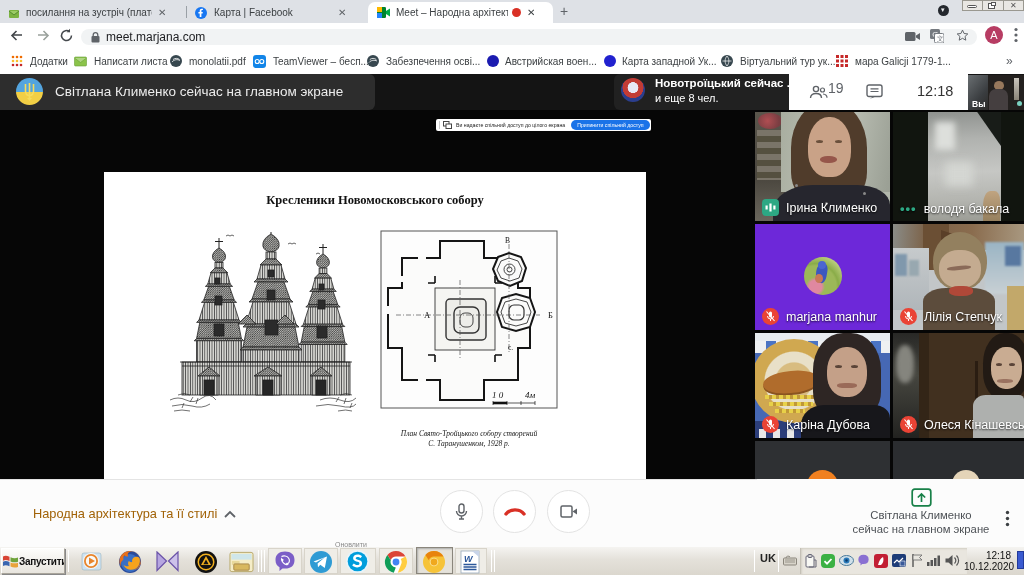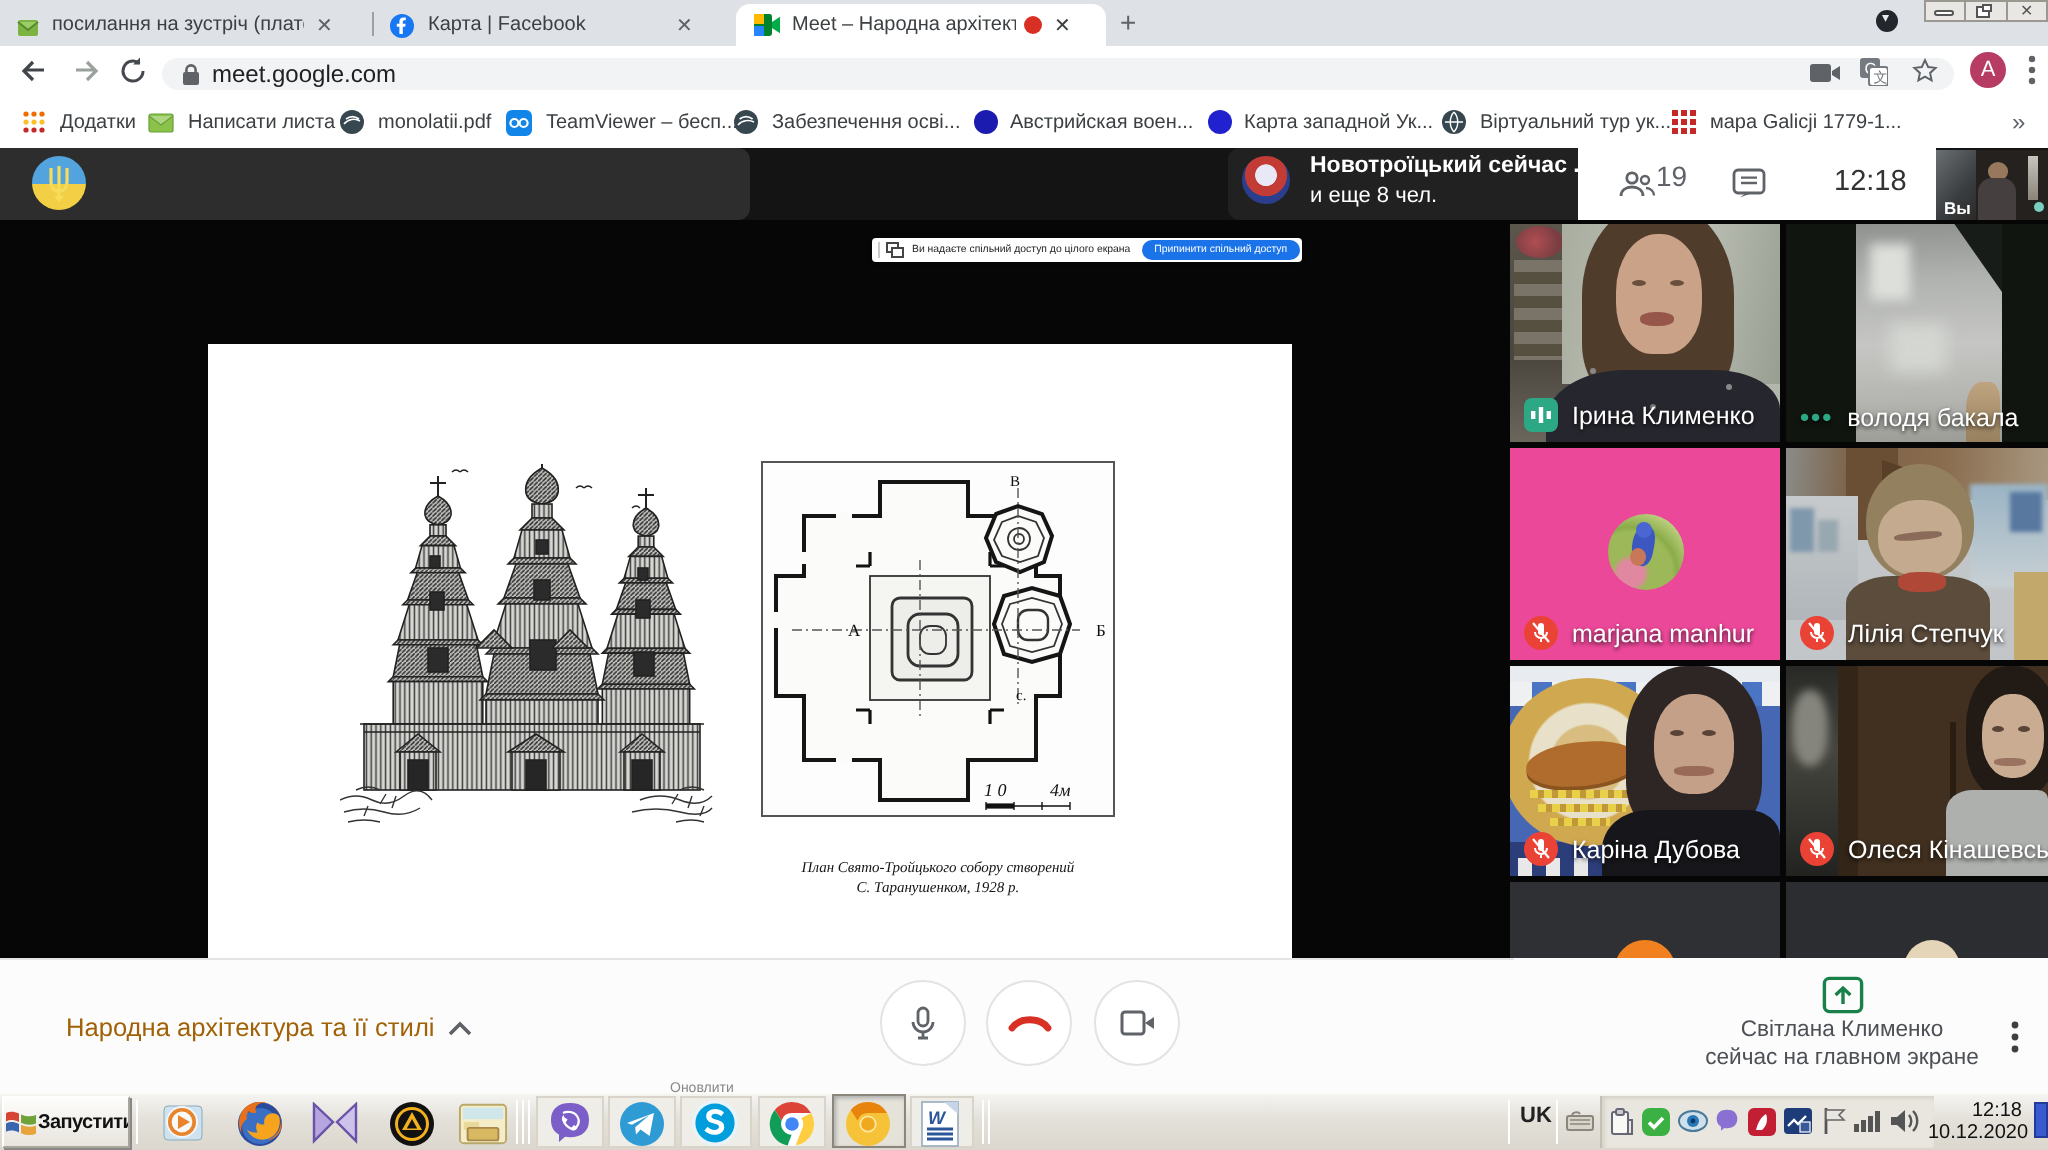--- a/index.html
+++ b/index.html
@@ -94,21 +94,21 @@
       </svg>
   <svg class="abs" style="left:59px;top:5px" width="15" height="15" viewBox="0 0 15 15">
         <path d="M12.5 7.5a5 5 0 1 1-1.8-3.8" stroke="#45494d" stroke-width="1.5" fill="none"></path>
         <path d="M11 0.8v3.4H7.6z" fill="#45494d"></path>
       </svg>
   <div id="pill"></div>
   <svg class="abs" style="left:91px;top:9px" width="9" height="11" viewBox="0 0 9 11">
         <rect x="0.5" y="4" width="8" height="6.5" rx="1" fill="#5f6368"></rect>
         <path d="M2.2 4V3a2.3 2.3 0 0 1 4.6 0v1" stroke="#5f6368" stroke-width="1.3" fill="none"></path>
       </svg>
-  <div class="abs" style="left:106px;top:7px;font-size:12px;color:#202124">meet.google.com</div>
+  <div class="abs" style="left:106px;top:7px;font-size:12px;color:#202124">meet.marjana.com</div>
   <svg class="abs" style="left:905px;top:8px" width="16" height="11" viewBox="0 0 16 11">
         <rect x="0" y="1" width="10.5" height="9" rx="1.5" fill="#5f6368"></rect>
         <path d="M11 4.5L15 2v7l-4-2.5z" fill="#5f6368"></path>
       </svg>
   <svg class="abs" style="left:930px;top:6px" width="14" height="14" viewBox="0 0 14 14">
         <rect x="0" y="0" width="10" height="10" rx="1.5" fill="#757a80"></rect>
         <text x="2.2" y="8" font-size="8" fill="#fff">G</text>
         <rect x="4.5" y="4.5" width="9.5" height="9.5" rx="1.5" fill="#fff" stroke="#757a80"></rect>
         <text x="6.8" y="12" font-size="7" fill="#757a80">文</text>
       </svg>
@@ -202,20 +202,21 @@
           <g fill="none" stroke="#f7dc5c" stroke-width="1.6">
             <path d="M9.5 6v7q0 4.5 4 4.5t4-4.5V6"></path>
             <path d="M13.5 5v15"></path>
           </g>
           <path d="M11 20h5l-2.5 3z" fill="#f7dc5c"></path>
           <g fill="none" stroke="#e8b93a" stroke-width="1">
             <path d="M9.5 15v.1M17.5 15v.1"></path>
           </g>
         </svg>
   </div>
+  <div class="abs" style="left:55px;top:10px;color:#ececec;font-size:13.5px">Світлана Клименко сейчас на главном экране</div>
 
   <div class="abs" style="left:621px;top:4px;width:24px;height:24px;border-radius:50%;background:radial-gradient(circle at 50% 40%,#e8e8f6 0 28%,#c23b35 30% 55%,#2b3e8e 57% 100%)"></div>
   <div class="abs" style="left:655px;top:3px;color:#fff;font-size:11.5px;font-weight:bold">Новотроїцький сейчас ...</div>
   <div class="abs" style="left:655px;top:18px;color:#fff;font-size:11px">и еще 8 чел.</div>
   <div class="abs" style="left:789px;top:0;width:179px;height:36px;background:#fff"></div>
   <svg class="abs" style="left:808px;top:10px" width="22" height="16" viewBox="0 0 22 16">
         <circle cx="8" cy="5" r="2.6" fill="none" stroke="#5f6368" stroke-width="1.4"></circle>
         <path d="M2.5 14c0-3 2.5-4.5 5.5-4.5s5.5 1.5 5.5 4.5" fill="none" stroke="#5f6368" stroke-width="1.4"></path>
         <circle cx="14.5" cy="6" r="2" fill="none" stroke="#5f6368" stroke-width="1.2"></circle>
         <path d="M15 10c2.3.2 4 1.6 4 3.8" fill="none" stroke="#5f6368" stroke-width="1.2"></path>
@@ -233,20 +234,21 @@
     <div class="abs" style="left:46px;top:3px;width:5px;height:22px;background:linear-gradient(#c9c5bd,#8a8478)"></div>
     <div class="abs" style="left:26px;top:6px;width:10px;height:9px;border-radius:50% 50% 45% 45%;background:#97785c"></div>
     <div class="abs" style="left:21px;top:14px;width:19px;height:23px;border-radius:7px 7px 0 0;background:#453f40"></div>
     <div class="abs" style="left:4px;bottom:3px;color:#fff;font-size:8.5px;font-weight:bold">Вы</div>
     <div class="abs" style="left:49px;top:26px;width:5px;height:5px;border-radius:50%;background:#7ad0c0"></div>
   </div>
 </div>
 
 <div id="main">
   <div id="doc">
+    <div class="abs" style="left:0;top:21px;width:542px;text-align:center;font-family:'Liberation Serif',serif;font-size:12.5px;font-weight:bold;color:#111">Кресленики Новомосковського собору</div>
     <svg id="engraving" class="abs" style="left:66px;top:60px" width="192" height="185" viewBox="0 0 192 185">
       <defs>
         <pattern id="hv" width="2.4" height="2.4" patternUnits="userSpaceOnUse">
               <rect width="2.4" height="2.4" fill="#d6d6d2"></rect>
               <path d="M1.2 0v2.4" stroke="#3c3c3c" stroke-width=".75"></path>
             </pattern>
         <pattern id="hh" width="2.4" height="2.4" patternUnits="userSpaceOnUse">
               <rect width="2.4" height="2.4" fill="#dadad6"></rect>
               <path d="M0 1.2h2.4" stroke="#4a4a4a" stroke-width=".7"></path>
             </pattern>
@@ -416,21 +418,21 @@
 
   <div class="tile" style="left:893px;top:2px;width:131px;height:109px;background:#11150f">
     <div class="abs" style="left:35px;top:0;width:73px;height:109px;background:linear-gradient(178deg,#8f928f 0%,#b0b2af 25%,#c6c7c4 55%,#b4b5b0 80%,#9a9b94 100%)"></div>
     <div class="abs" style="left:42px;top:10px;width:20px;height:28px;background:#dddfdb;filter:blur(3px)"></div>
     <div class="abs" style="left:52px;top:50px;width:28px;height:24px;background:#d4d6d2;filter:blur(4px)"></div>
     <div class="abs" style="left:74px;top:0px;width:34px;height:34px;background:#181c18;clip-path:polygon(30% 0,100% 0,100% 100%)"></div>
     <div class="abs" style="left:90px;top:79px;width:17px;height:30px;background:linear-gradient(#c0a480,#96805e);border-radius:45% 30% 0 0"></div>
     <div class="nlabel"><span style="color:#2da884;font-size:13px;font-weight:bold;margin-right:7px;letter-spacing:1px">•••</span>володя бакала</div>
   </div>
 
-  <div class="tile" style="left:755px;top:114px;width:135px;height:106px;background:#ec4899">
+  <div class="tile" style="left:755px;top:114px;width:135px;height:106px;background:#6d28d9">
     <div class="abs" style="left:49px;top:33px;width:38px;height:38px;border-radius:50%;background:radial-gradient(circle at 30% 78%,#e088a0 0 16%,#9cb858 24% 52%,#8aac48 58%,#c0d284 82%,#dce8b0 100%)"></div>
     <div class="abs" style="left:61px;top:39px;width:11px;height:20px;border-radius:55% 45% 45% 65%;background:#3c58c0;transform:rotate(10deg)"></div>
     <div class="abs" style="left:60px;top:50px;width:8px;height:9px;border-radius:50%;background:#c87858"></div>
     <div class="abs" style="left:63px;top:37px;width:8px;height:8px;border-radius:50%;background:#4a66d2"></div>
     <div class="nlabel"><span class="micoff">
             <svg width="9" height="11" viewBox="0 0 9 11">
               <rect x="3" y="0.5" width="3" height="6" rx="1.5" fill="#fff"></rect>
               <path d="M1.5 5a3 3 0 0 0 6 0M4.5 8v2" stroke="#fff" stroke-width="1" fill="none"></path>
               <path d="M0.5 0.5L8.5 10" stroke="#fff" stroke-width="1.1"></path>
             </svg>

